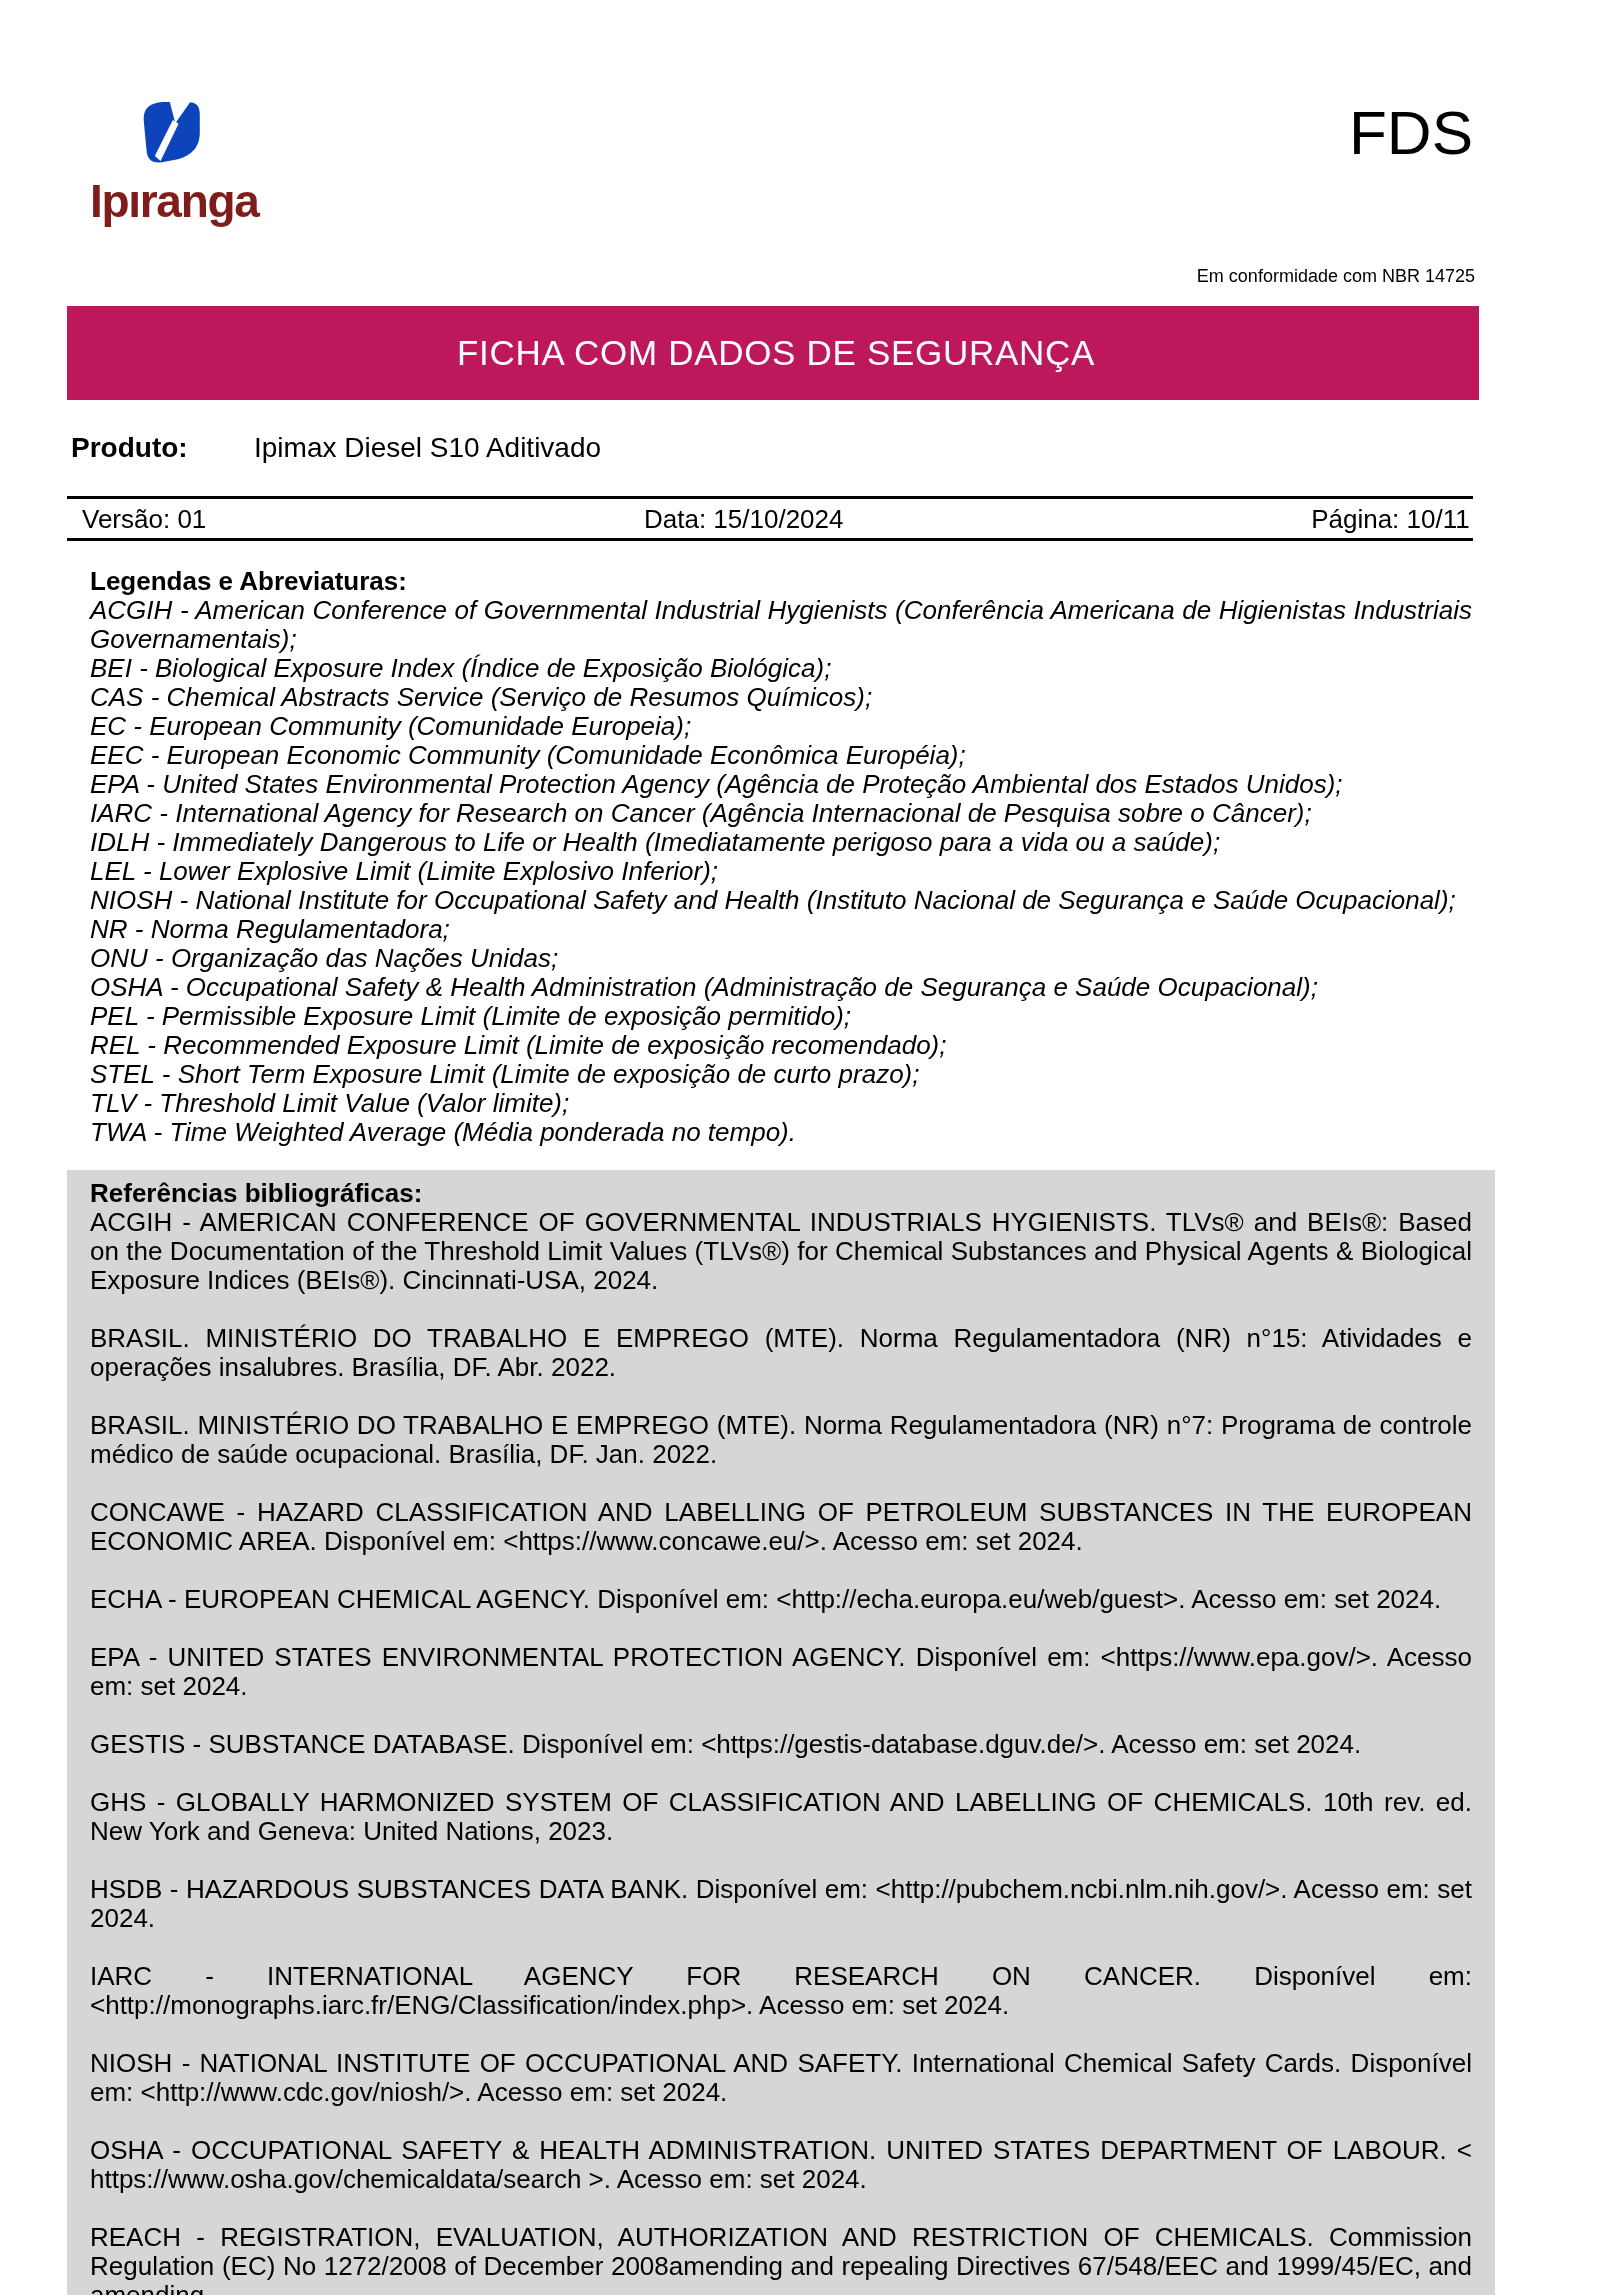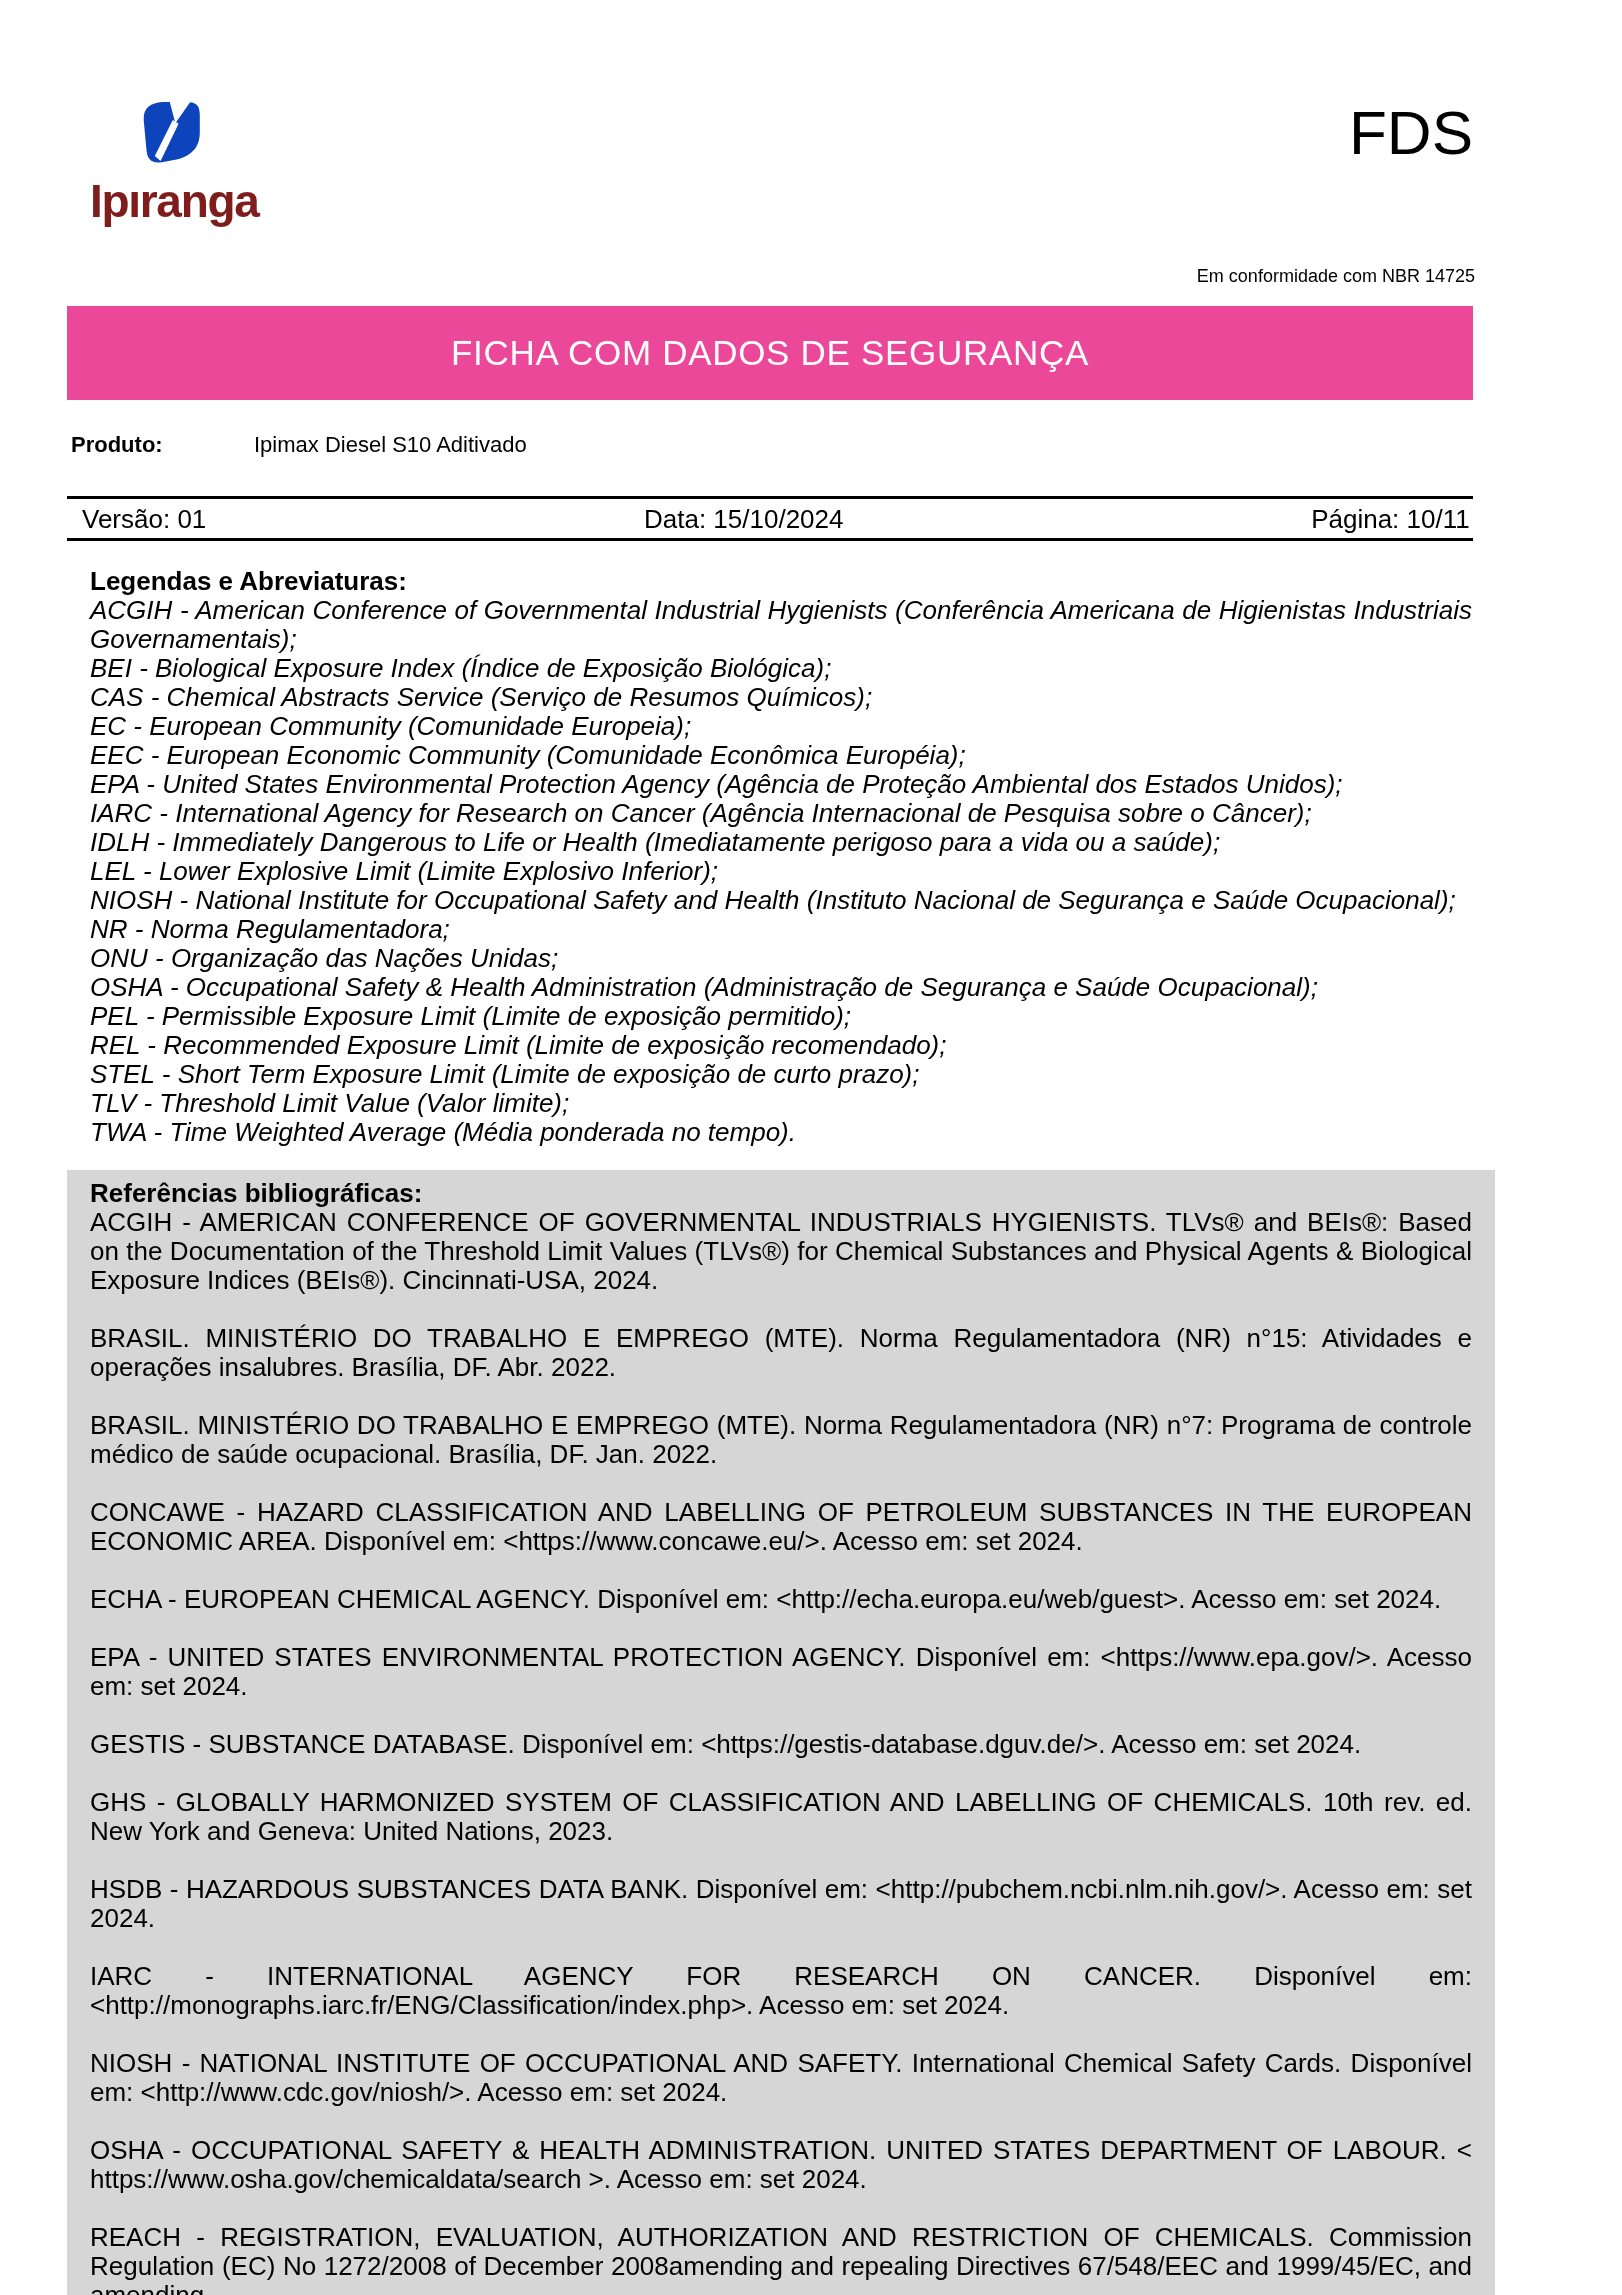--- a/index.html
+++ b/index.html
@@ -6,23 +6,23 @@
   body{font-family:"Liberation Sans","DejaVu Sans",sans-serif;color:#000;}
   .page{position:relative;width:1622px;height:2295px;background:#fff;overflow:hidden;}
 
   
   .logo-icon{position:absolute;left:141px;top:100px;width:61px;height:63px;}
   .brand{position:absolute;left:90px;top:174px;font-size:46px;font-weight:bold;
          letter-spacing:-1.3px;color:#7f1d1d;}
   .fds{position:absolute;top:97px;right:149px;font-size:62px;font-weight:400;}
   .conformity{position:absolute;top:266px;right:147px;font-size:18px;}
   .title-bar{position:absolute;left:67px;top:306px;width:1406px;height:94px;
-             background:#ec4899;display:flex;align-items:center;justify-content:center;}
+             background:#be185d;display:flex;align-items:center;justify-content:center;padding-left:6px;}
   .title-bar span{color:#ffffff;font-size:35px;letter-spacing:0.7px;}
-  .product-row{position:absolute;left:0;top:432px;width:1622px;height:34px;font-size:22px;}
+  .product-row{position:absolute;left:0;top:432px;width:1622px;height:34px;font-size:28px;}
   .product-label{position:absolute;left:71px;font-weight:bold;}
   .product-value{position:absolute;left:254px;}
   .meta-bar{position:absolute;left:67px;top:496px;width:1406px;height:39px;
             border-top:3.3px solid #000;border-bottom:3.3px solid #000;font-size:26px;}
   .meta-version{position:absolute;left:15px;top:4.6px;}
   .meta-date{position:absolute;left:577px;top:4.6px;}
   .meta-page{position:absolute;right:3.3px;top:4.6px;}
 
   
   main{position:absolute;left:0;top:567px;width:1622px;}

